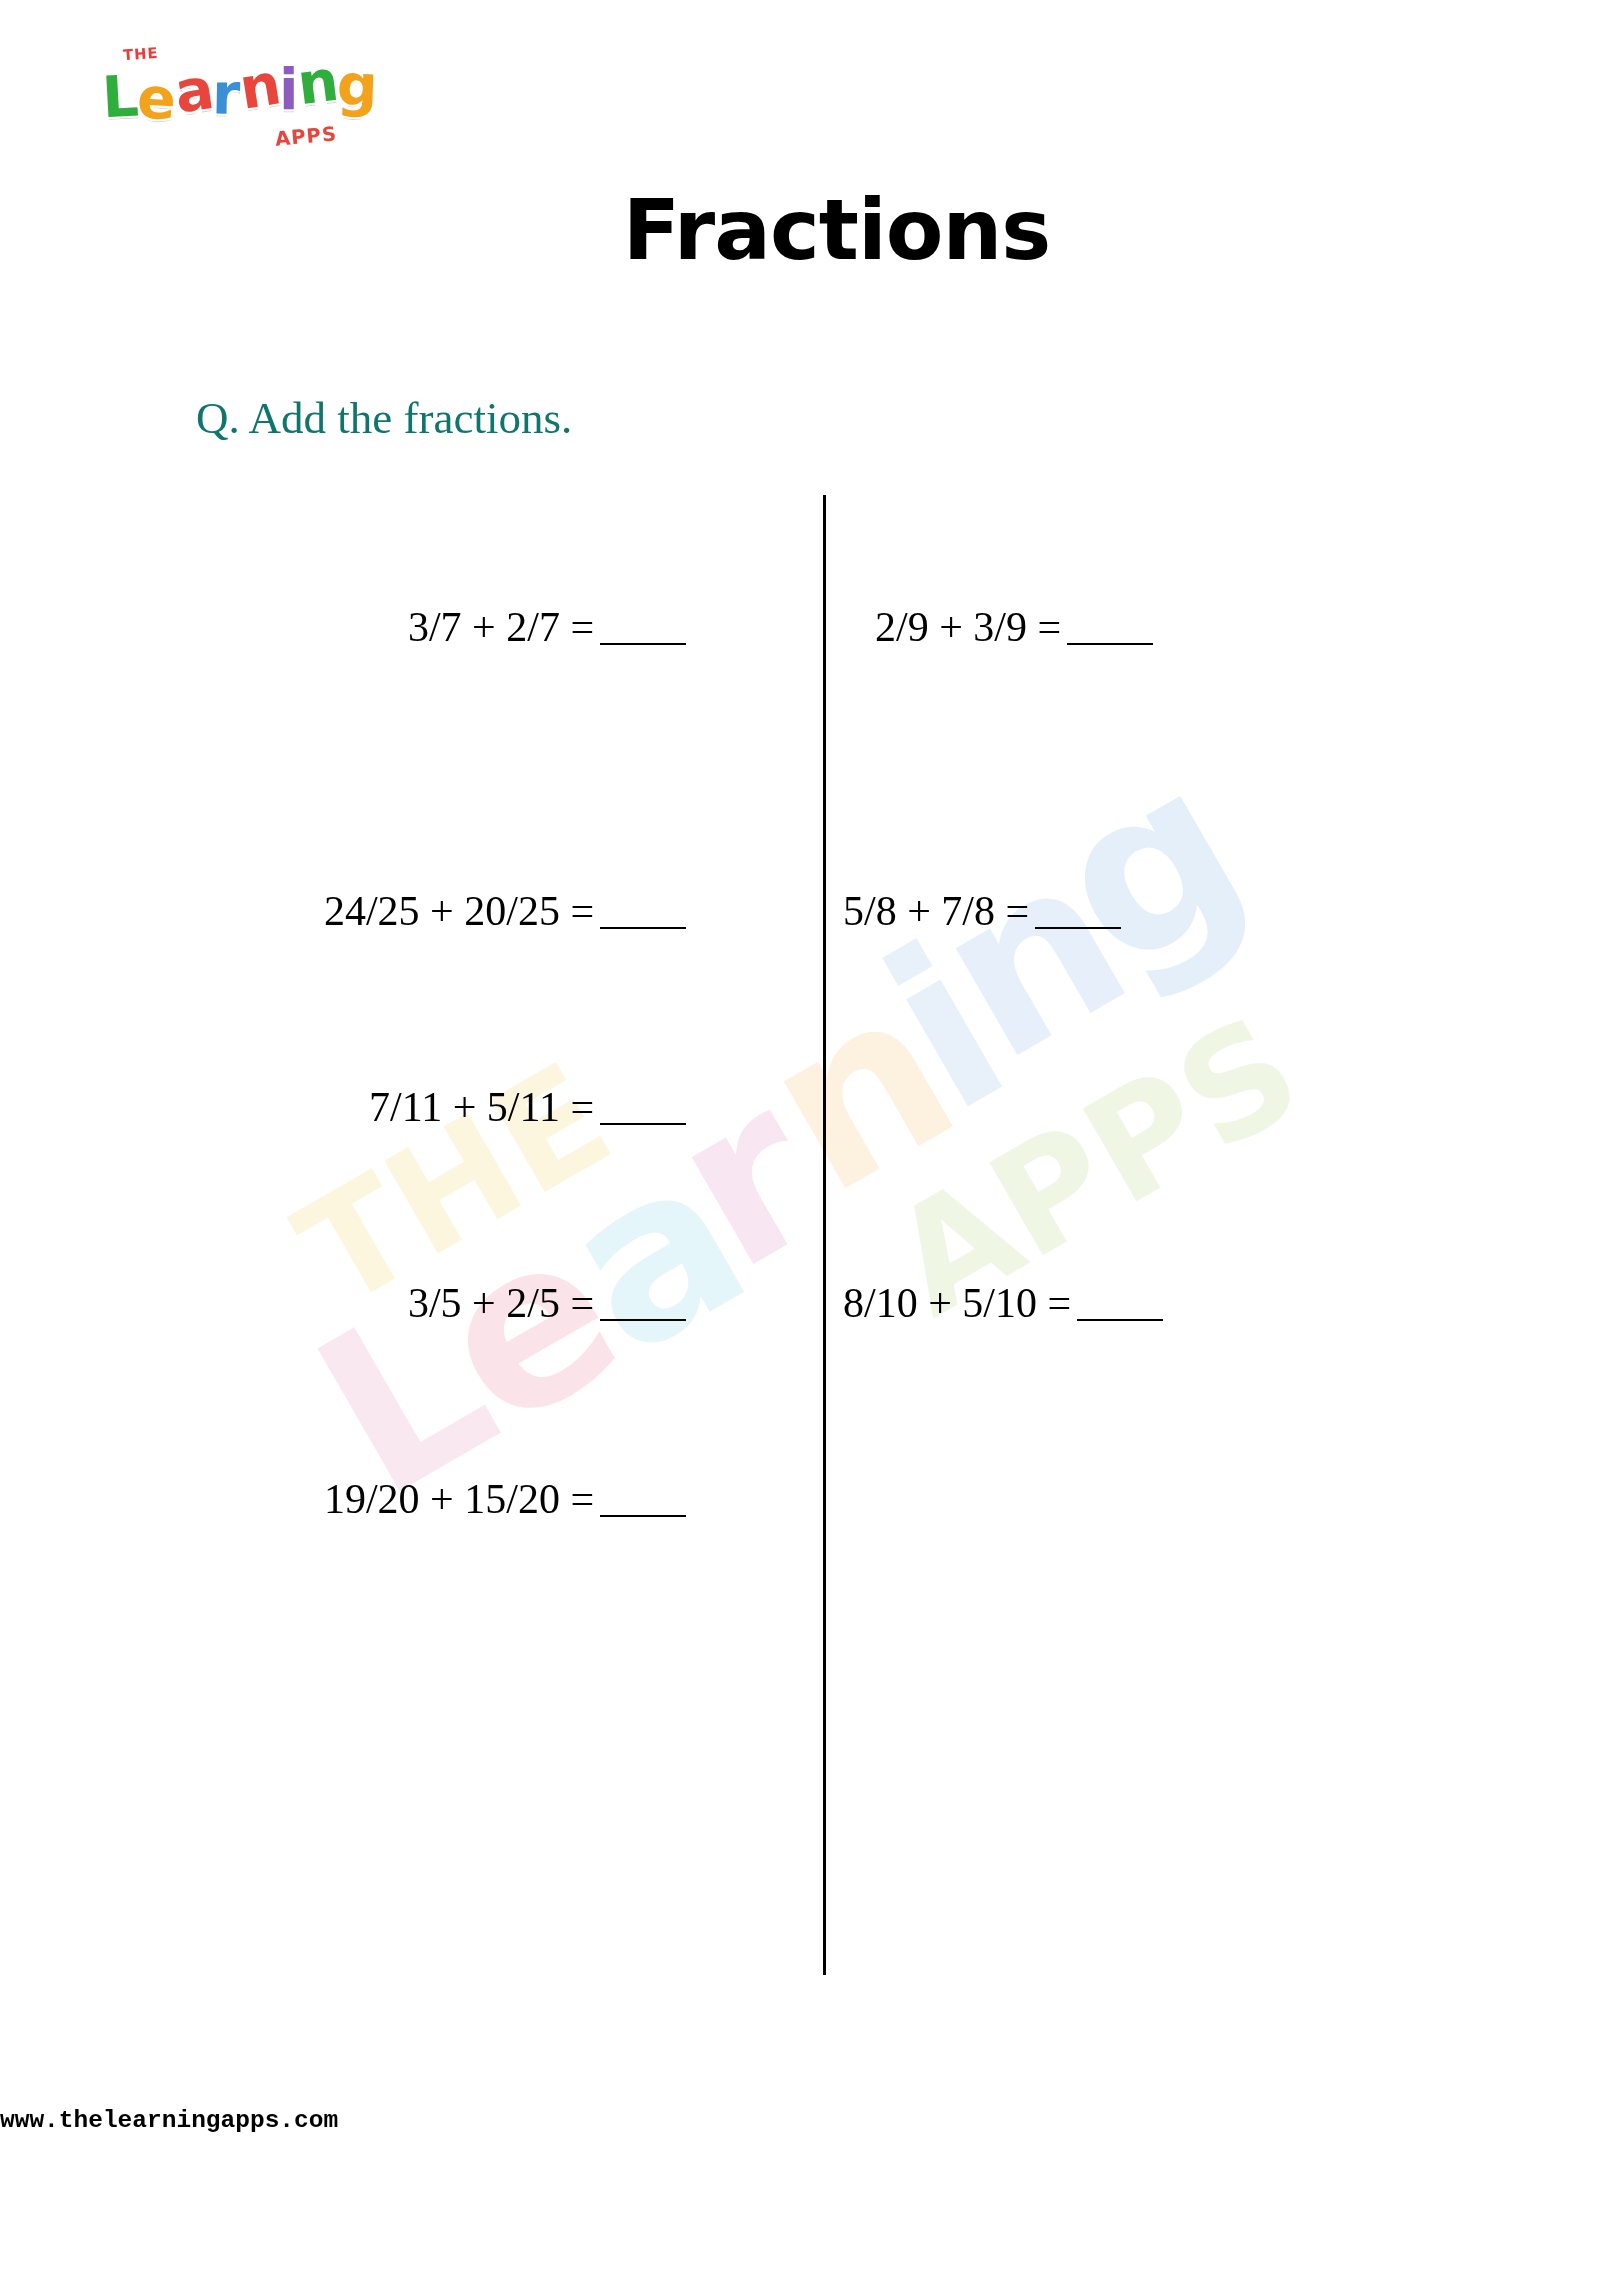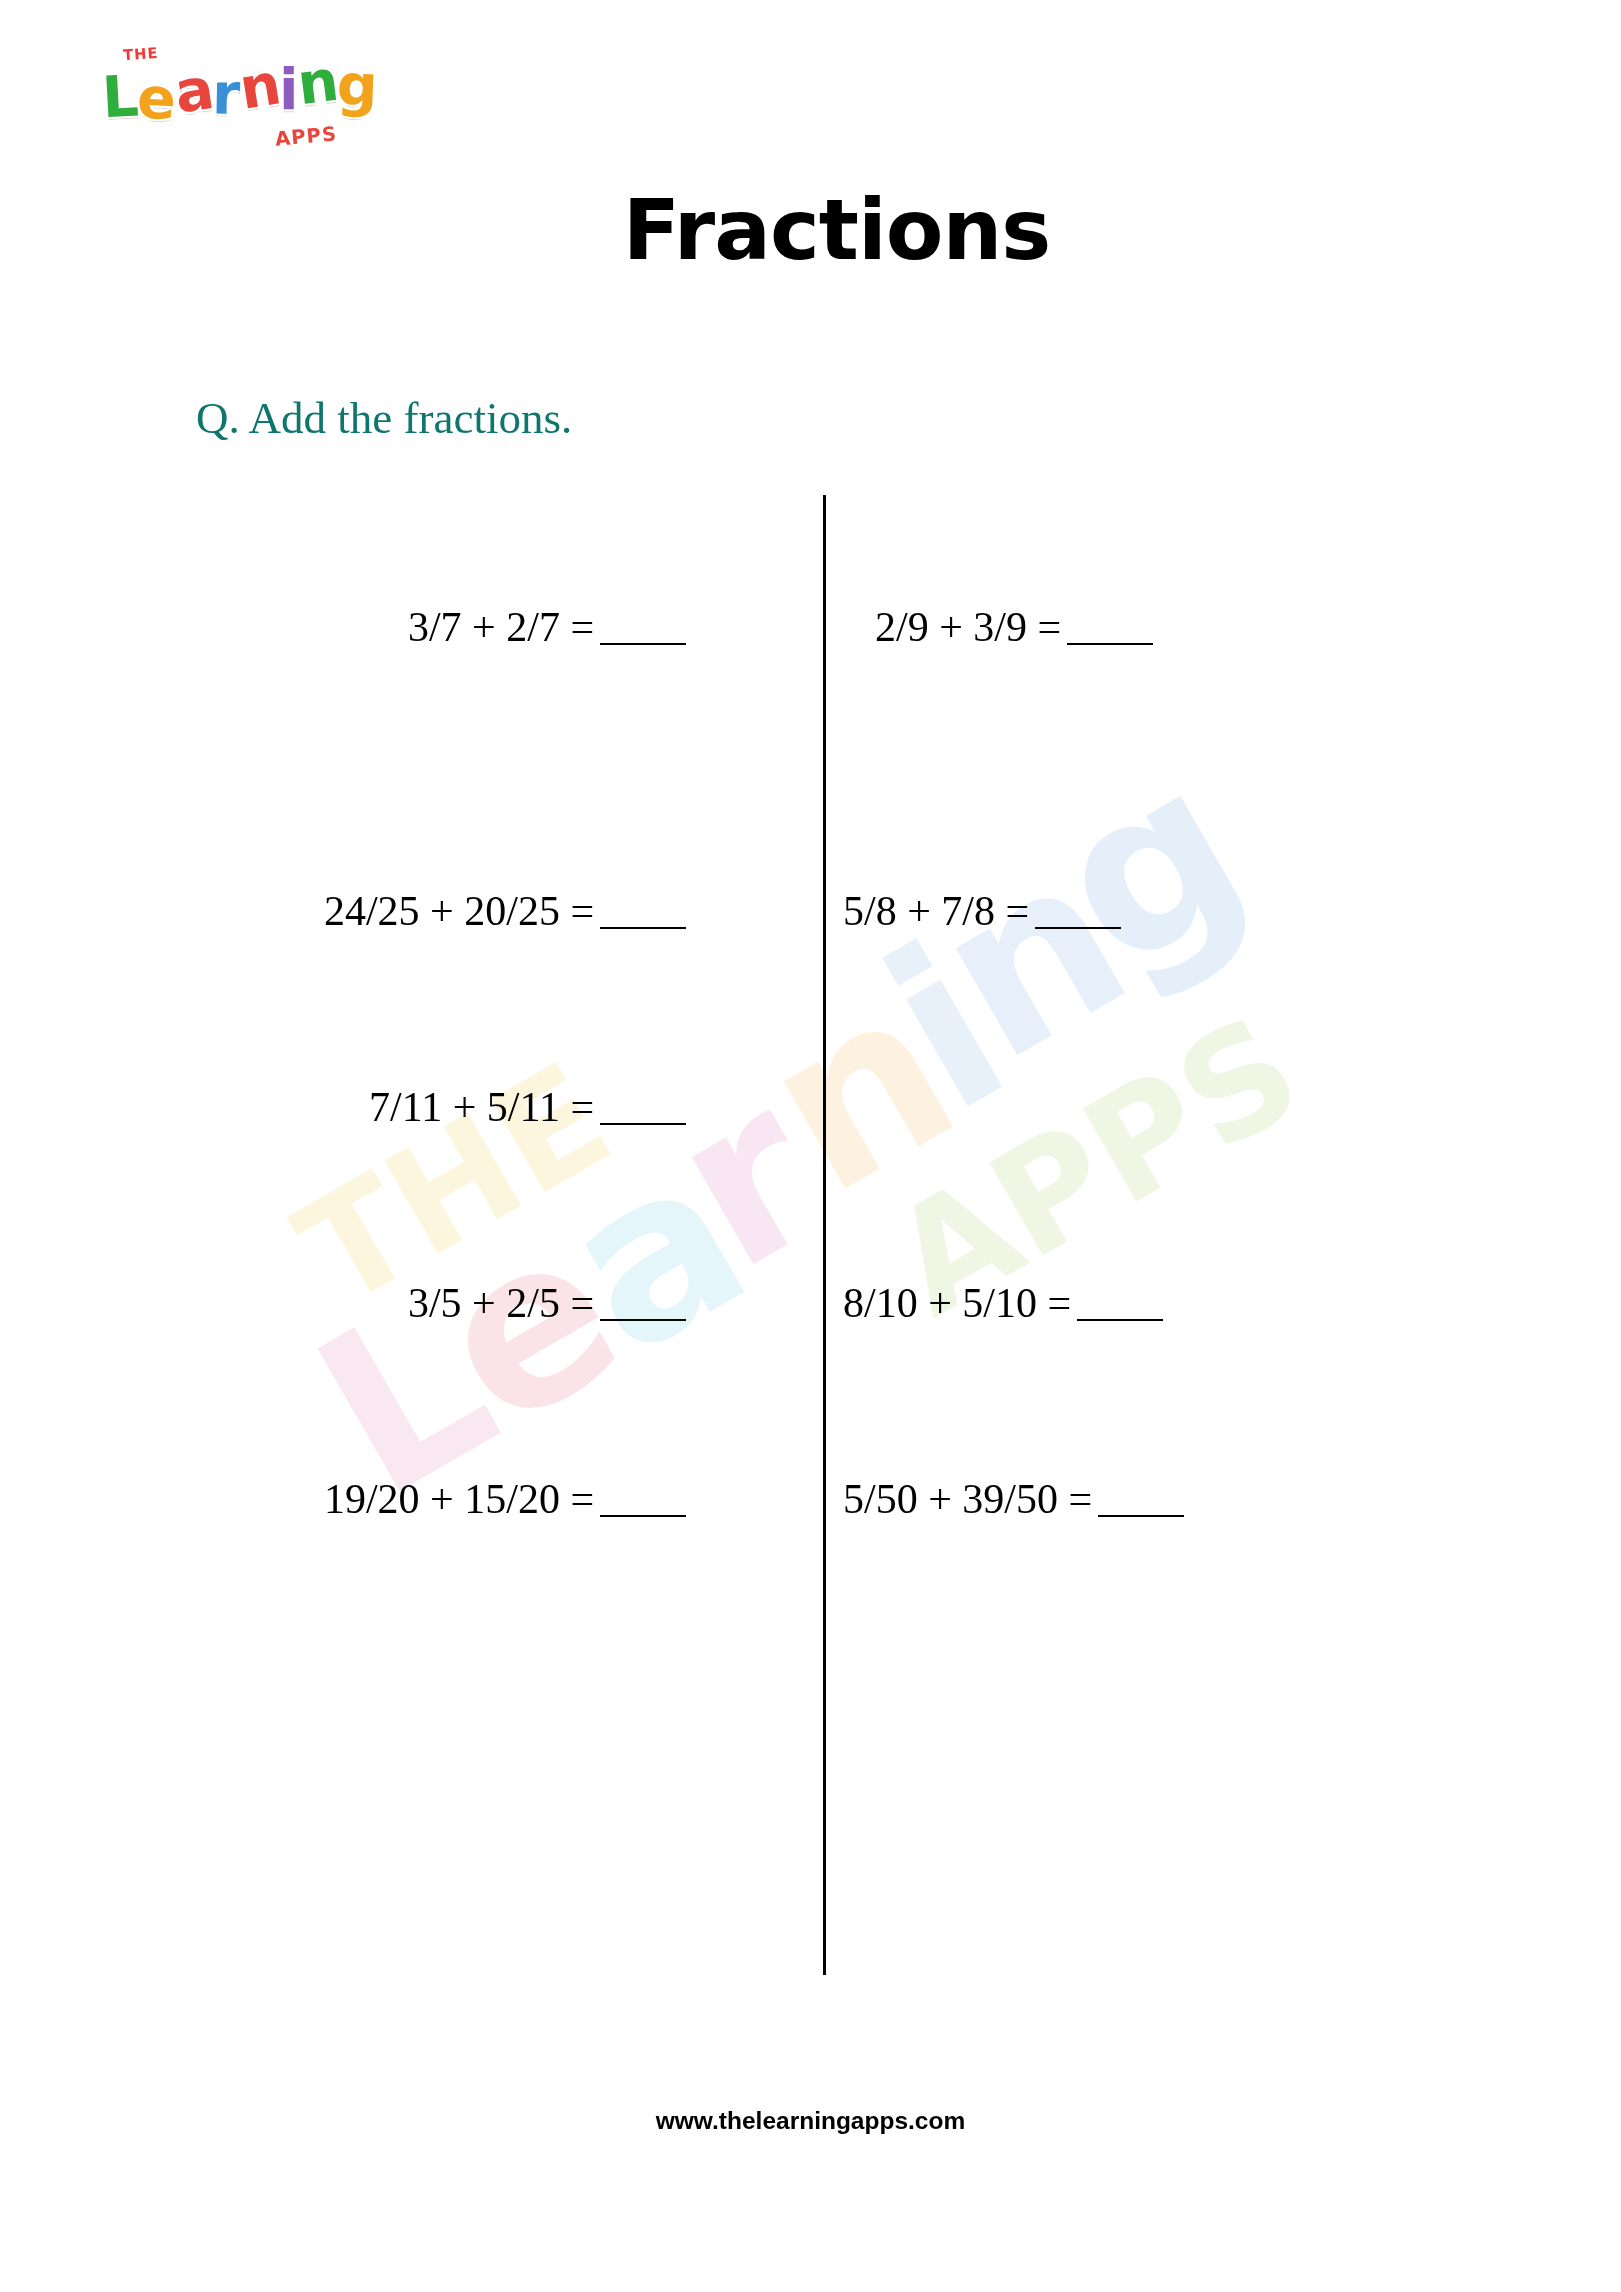--- a/index.html
+++ b/index.html
@@ -157,22 +157,22 @@
     margin-left: 5.9px;
     vertical-align: -3.9px;
   }
 
   
   .footer {
     position: absolute;
     top: 2107px;
     left: 0;
     width: 100%;
-    text-align: center;
-    font-family: Liberation Sans, sans-serif;
+    text-align: left;
+    font-family: Liberation Mono, monospace;
     font-weight: bold;
     font-size: 24.5px;
     color: #000000;
   }
 </style>
 </head>
 <body>
 
 <div class="logo">
   <div class="logo-the">THE</div>
@@ -227,20 +227,17 @@
   <div class="col col-right">
     <div class="problem r0">
       <span>2/9 + 3/9 =</span><span class="blank"></span>
     </div>
     <div class="problem r1">
       <span>5/8 + 7/8 =</span><span class="blank"></span>
     </div>
     <div class="problem r3">
       <span>8/10 + 5/10 =</span><span class="blank"></span>
     </div>
-    <div class="problem r4">
-      <span>5/50 + 39/50 =</span><span class="blank"></span>
-    </div>
   </div>
 </div>
 
 <div class="footer">www.thelearningapps.com</div>
 
 
 </body></html>

